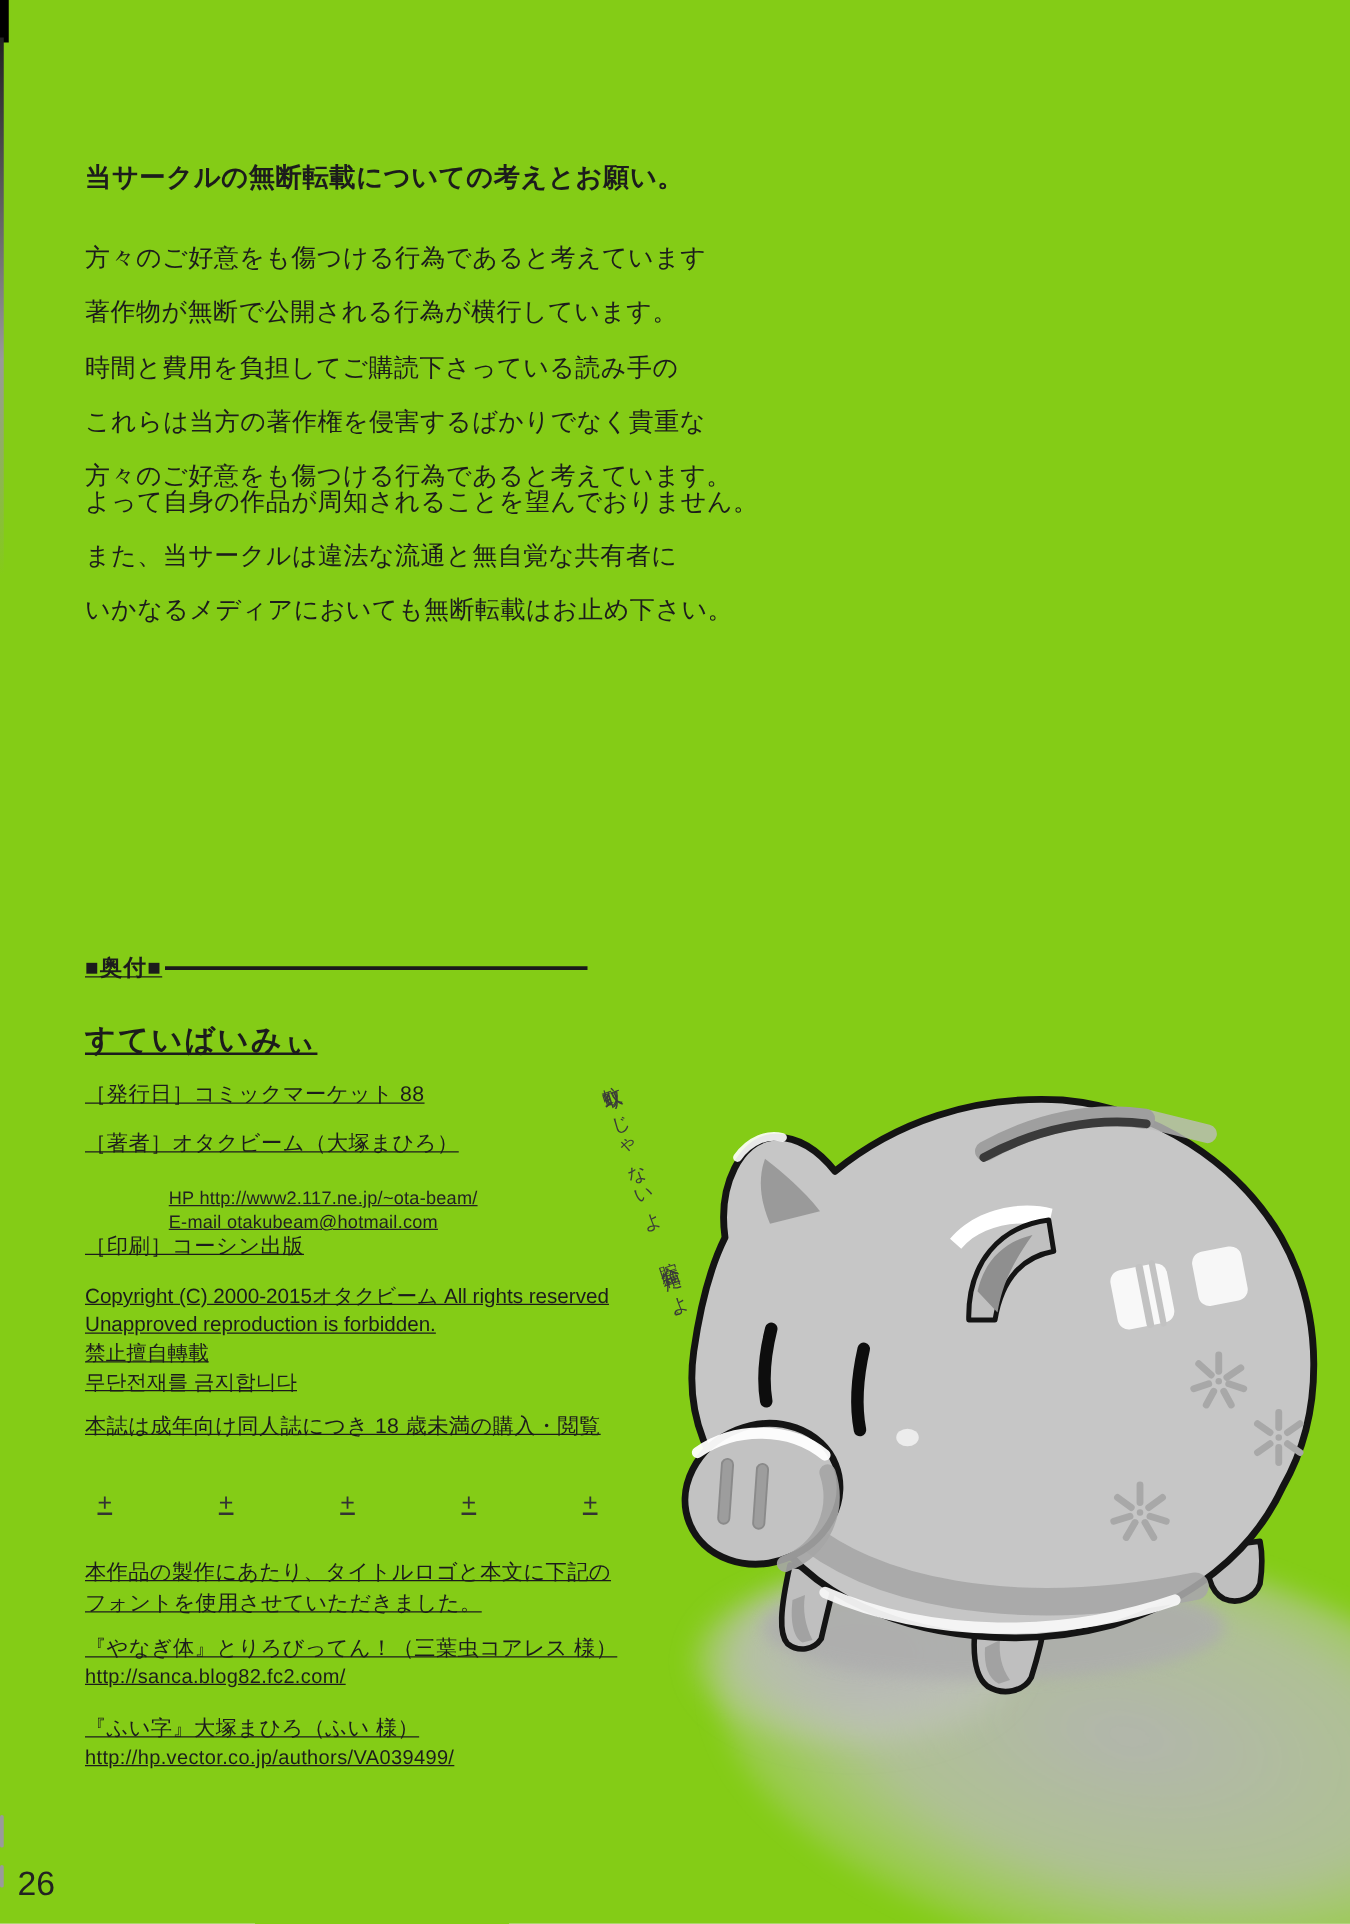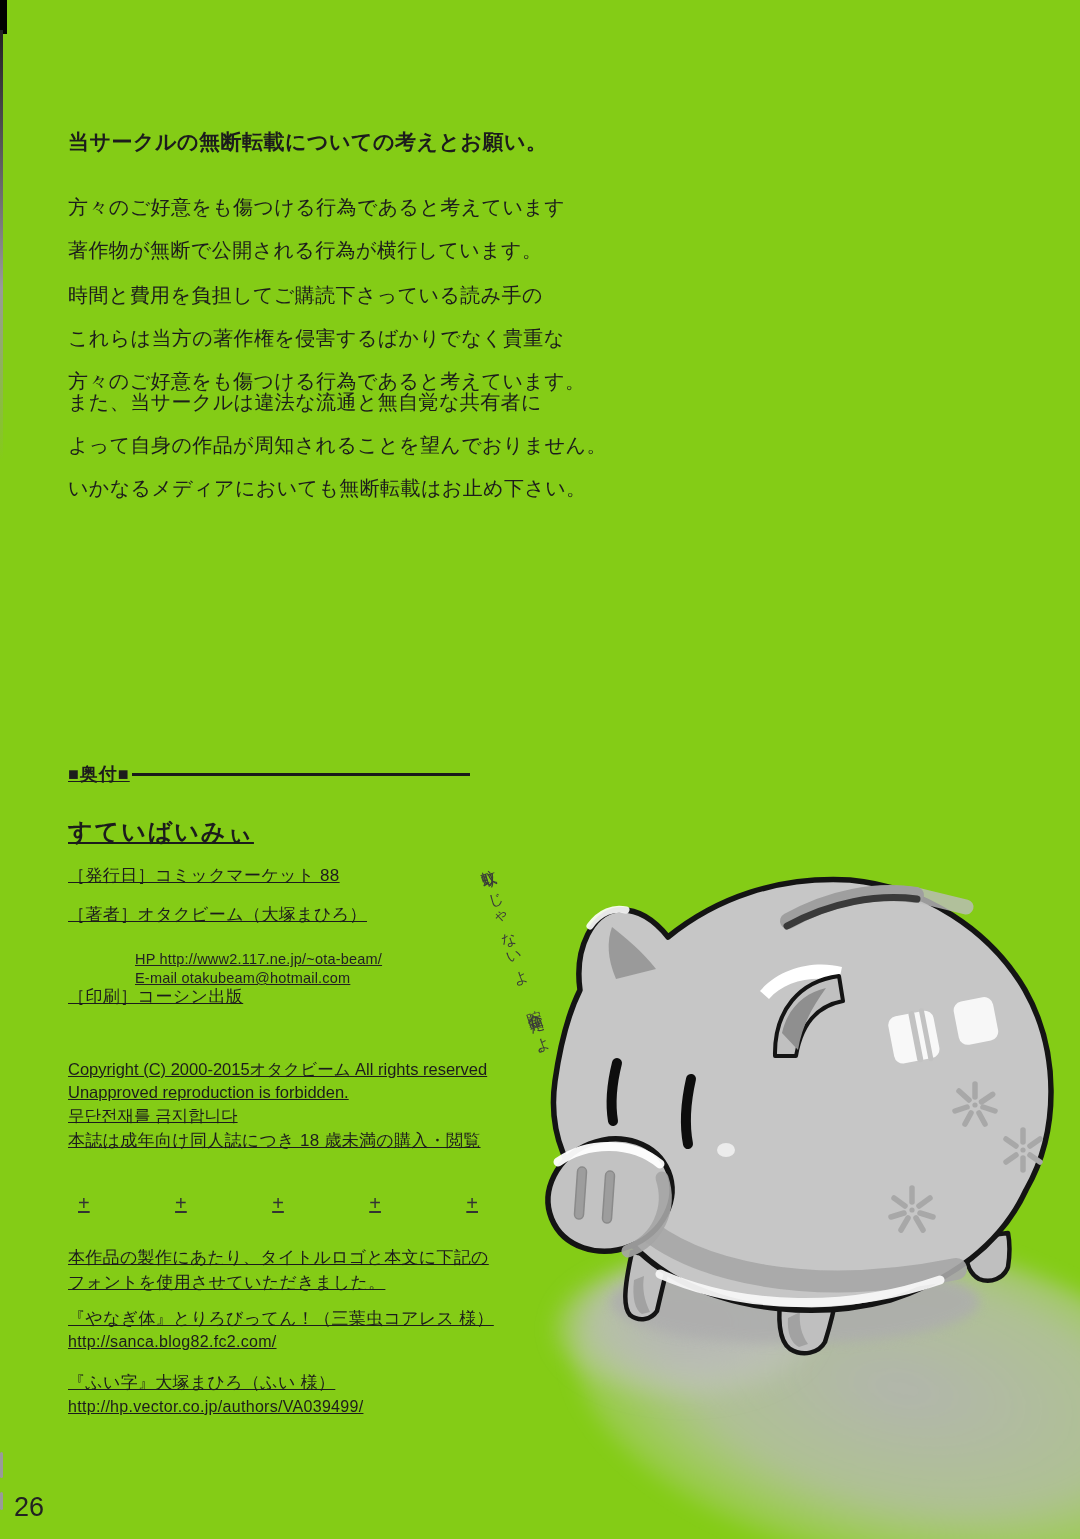--- a/index.html
+++ b/index.html
@@ -27,21 +27,21 @@
   .colophon{position:absolute;left:68px;top:758px;width:470px;}
   .row{position:absolute;left:0;white-space:nowrap;text-decoration:underline;}
   .marker-row{top:4px;display:flex;align-items:center;width:402px;}
   .marker{font-size:18px;font-weight:700;letter-spacing:1px;}
   .rule{flex:1;height:3px;background:#1a1a1a;margin-left:2px;}
   .book-title{top:58px;font-size:24px;font-weight:700;letter-spacing:2px;}
   .meta{font-size:17px;letter-spacing:.4px;}
   .release{top:106px}.author{top:145px}.printer{top:227px}
   .sub{font-size:14.5px;left:67px;color:#222;letter-spacing:.2px;margin-top:20px;}
   .hp{top:173px}.email{top:192px}
-  .copy{top:268px;font-size:16.5px;line-height:23px;margin-top:32px;}
+  .copy{top:268px;font-size:16.5px;line-height:23px;}
   .adult{top:370px;font-size:17px;line-height:25px;letter-spacing:.3px;}
   .plusrow{top:434px;left:10px;width:400px;display:flex;justify-content:space-between;font-size:20px;color:#333;}
   .intro{top:487px;font-size:17px;line-height:25px;letter-spacing:.3px;}
   .credit{font-size:17px;letter-spacing:.3px;}
   .c1n{top:549px}.c1u{top:575px;font-size:16px}
   .c2n{top:613px}.c2u{top:640px;font-size:16px}
 
   .page-number{position:absolute;left:14px;top:1492px;font-size:27px;color:#222;}
 
   
@@ -70,42 +70,43 @@
     <div class="para p1">
       <div>方々のご好意をも傷つける行為であると考えています</div>
       <div>著作物が無断で公開される行為が横行しています。</div>
     </div>
     <div class="para p2">
       <div>時間と費用を負担してご購読下さっている読み手の</div>
       <div>これらは当方の著作権を侵害するばかりでなく貴重な</div>
       <div>方々のご好意をも傷つける行為であると考えています。</div>
     </div>
     <div class="para p3">
+      <div>よって自身の作品が周知されることを望んでおりません。</div>
       <div>また、当サークルは違法な流通と無自覚な共有者に</div>
-      <div>よって自身の作品が周知されることを望んでおりません。</div>
     </div>
     <div class="para p4">
       <div>いかなるメディアにおいても無断転載はお止め下さい。</div>
     </div>
   </div>
 
   <div class="colophon">
     <div class="row marker-row">
       <span class="marker">■奥付■</span>
       <span class="rule"></span>
     </div>
     <div class="row book-title">すていばいみぃ</div>
     <div class="row meta release">［発行日］コミックマーケット 88</div>
     <div class="row meta author">［著者］オタクビーム（大塚まひろ）</div>
     <div class="row sub hp">HP  http://www2.117.ne.jp/~ota-beam/</div>
     <div class="row sub email">E-mail otakubeam@hotmail.com</div>
     <div class="row meta printer">［印刷］コーシン出版</div>
     <div class="row copy">
       <div>Copyright (C) 2000-2015オタクビーム All rights reserved</div>
       <div>Unapproved reproduction is forbidden.</div>
+      <div>禁止擅自轉載</div>
       <div>무단전재를 금지합니다</div>
     </div>
     <div class="row adult">
       <div>本誌は成年向け同人誌につき 18 歳未満の購入・閲覧</div>
     </div>
     <div class="row plusrow">
       <span>+</span>
       <span>+</span>
       <span>+</span>
       <span>+</span>

